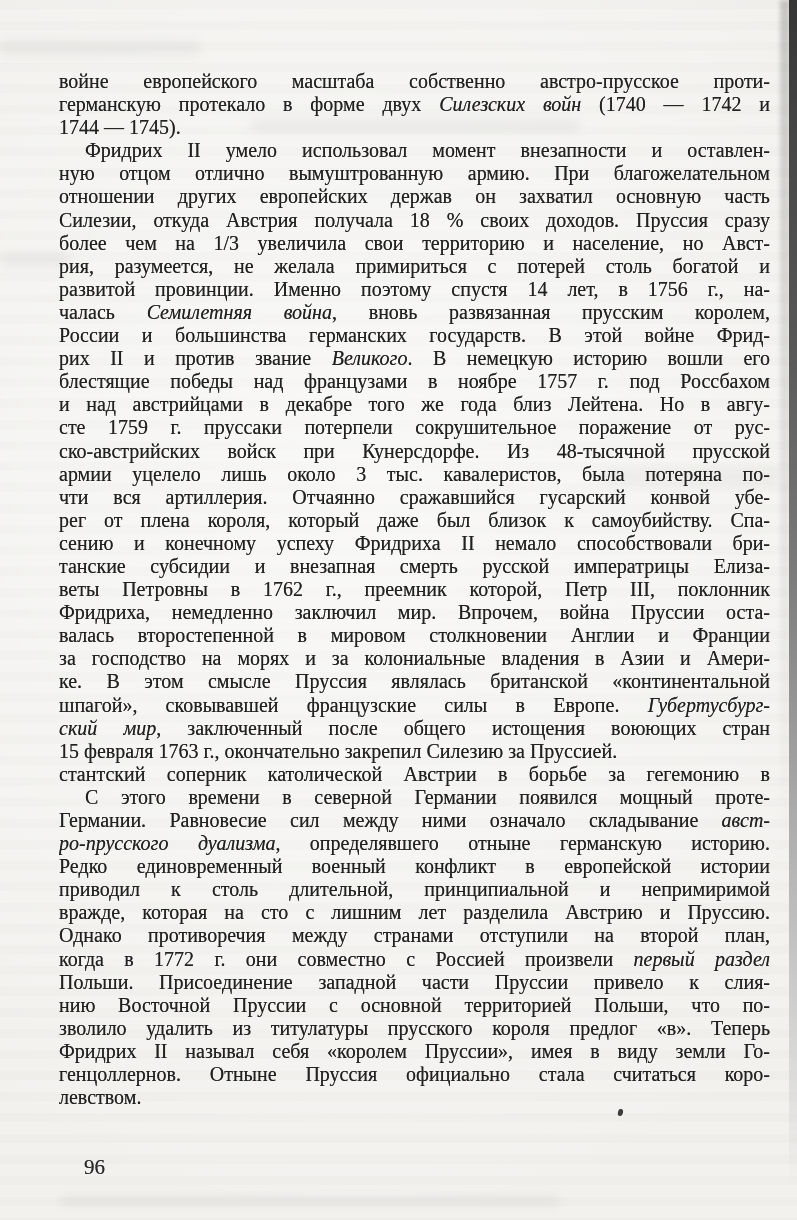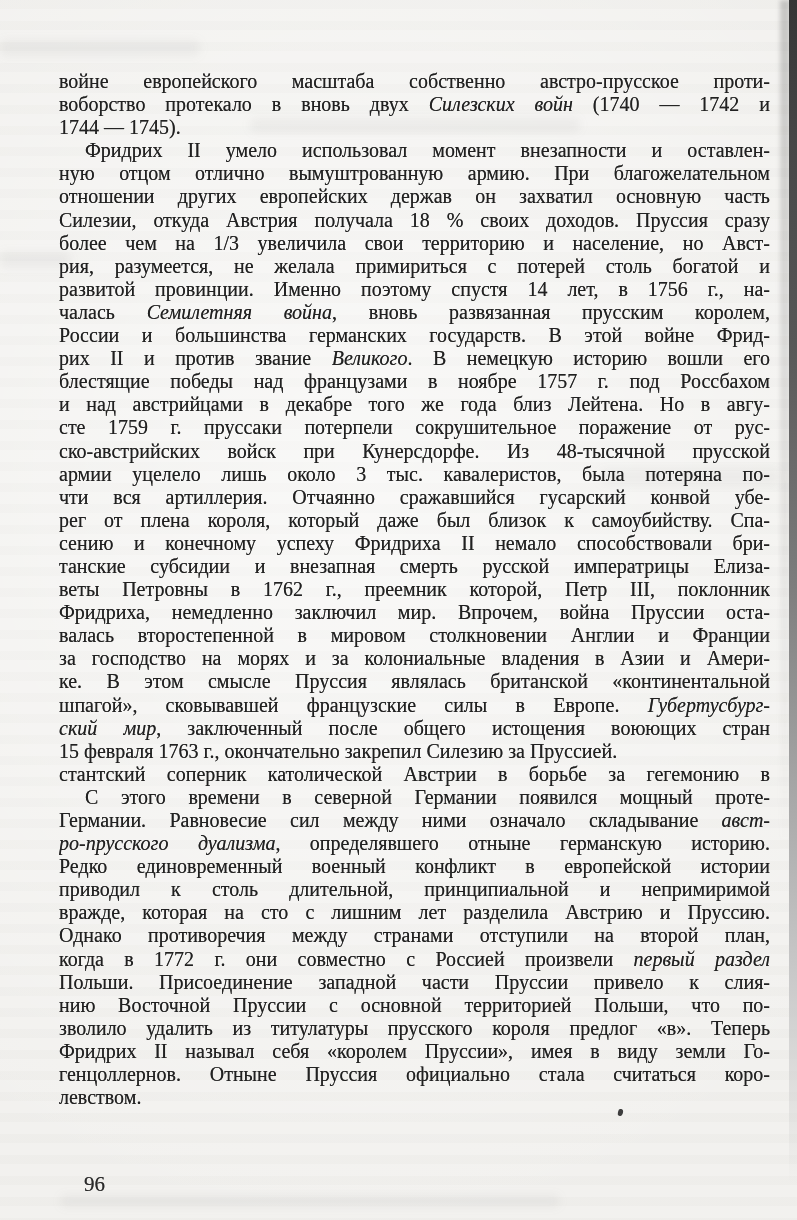--- a/index.html
+++ b/index.html
@@ -51,41 +51,40 @@
     text-align:justify;text-align-last:justify;
     overflow:hidden;white-space:normal;
   }
   .line.para-end{text-align-last:left;}
   .line.indent{padding-left:26px;}
   .seg.it{font-style:italic;}
   .page-number{
     position:absolute;left:84px;top:1155px;
     font-size:21px;color:#2a2a2a;
     text-shadow:0 0 0.5px rgba(25,25,25,0.6);
-    margin-top:17px;
   }
   .ink-spot{
     position:absolute;left:618px;top:1109px;width:5px;height:7px;
     background:#3d3d3d;border-radius:45% 55% 60% 40%;
     transform:rotate(12deg);
   }
 </style>
 </head>
 <body>
 
 <div class="scan-page">
   <div class="smudge s1"></div>
   <div class="smudge s2"></div>
   <div class="smudge s3"></div>
   <div class="smudge s4"></div>
   <div class="smudge s5"></div>
 
   <div class="text-block">
       <div class="line"><span class="seg">войне европейского масштаба собственно австро-прусское проти-</span></div>
-      <div class="line"><span class="seg">воборство протекало в вновь двух </span><span class="seg it">Силезских войн</span><span class="seg"> (1740 — 1742 и</span></div>
+      <div class="line"><span class="seg">германскую протекало в форме двух </span><span class="seg it">Силезских войн</span><span class="seg"> (1740 — 1742 и</span></div>
       <div class="line para-end"><span class="seg">1744 — 1745).</span></div>
       <div class="line indent"><span class="seg">Фридрих II умело использовал момент внезапности и оставлен-</span></div>
       <div class="line"><span class="seg">ную отцом отлично вымуштрованную армию. При благожелательном</span></div>
       <div class="line"><span class="seg">отношении других европейских держав он захватил основную часть</span></div>
       <div class="line"><span class="seg">Силезии, откуда Австрия получала 18 % своих доходов. Пруссия сразу</span></div>
       <div class="line"><span class="seg">более чем на 1/3 увеличила свои территорию и население, но Авст-</span></div>
       <div class="line"><span class="seg">рия, разумеется, не желала примириться с потерей столь богатой и</span></div>
       <div class="line"><span class="seg">развитой провинции. Именно поэтому спустя 14 лет, в 1756 г., на-</span></div>
       <div class="line"><span class="seg">чалась </span><span class="seg it">Семилетняя война</span><span class="seg">, вновь развязанная прусским королем,</span></div>
       <div class="line"><span class="seg">России и большинства германских государств. В этой войне Фрид-</span></div>

